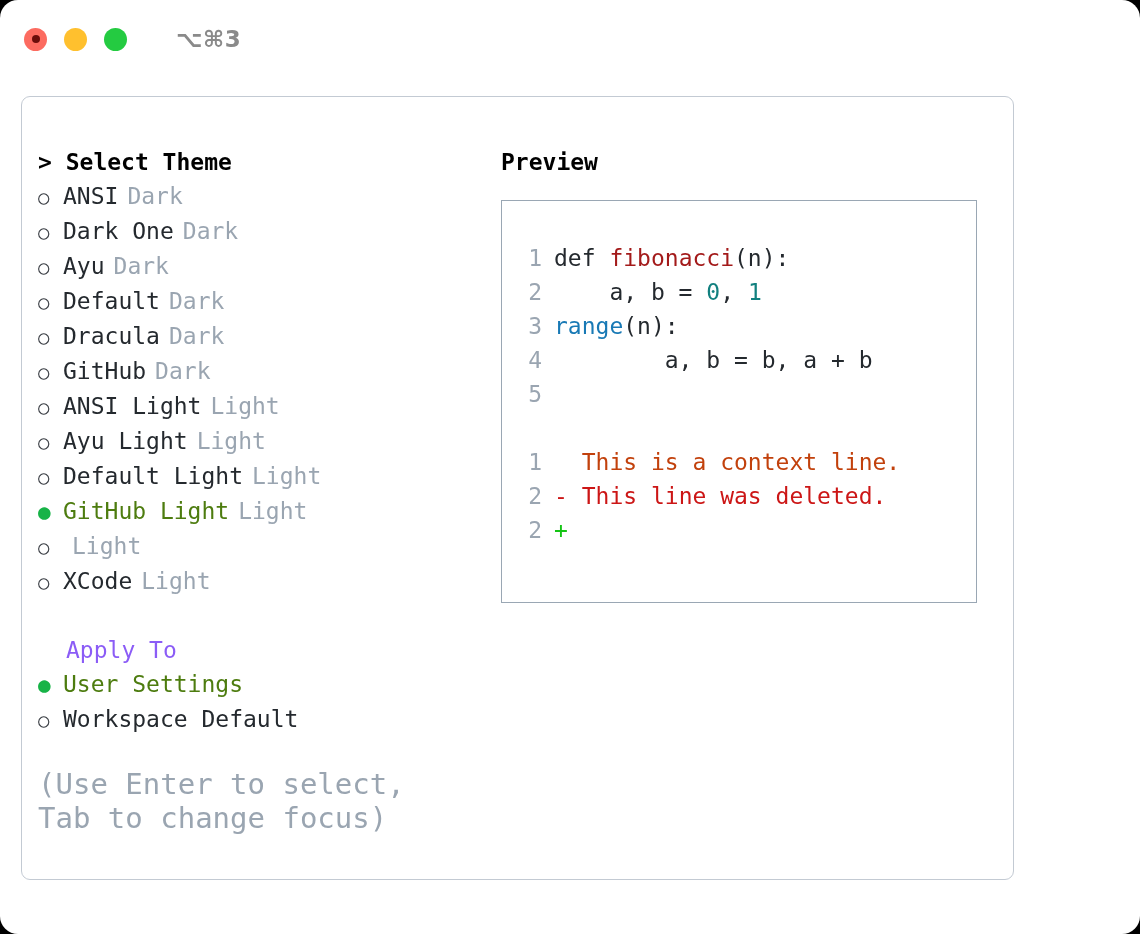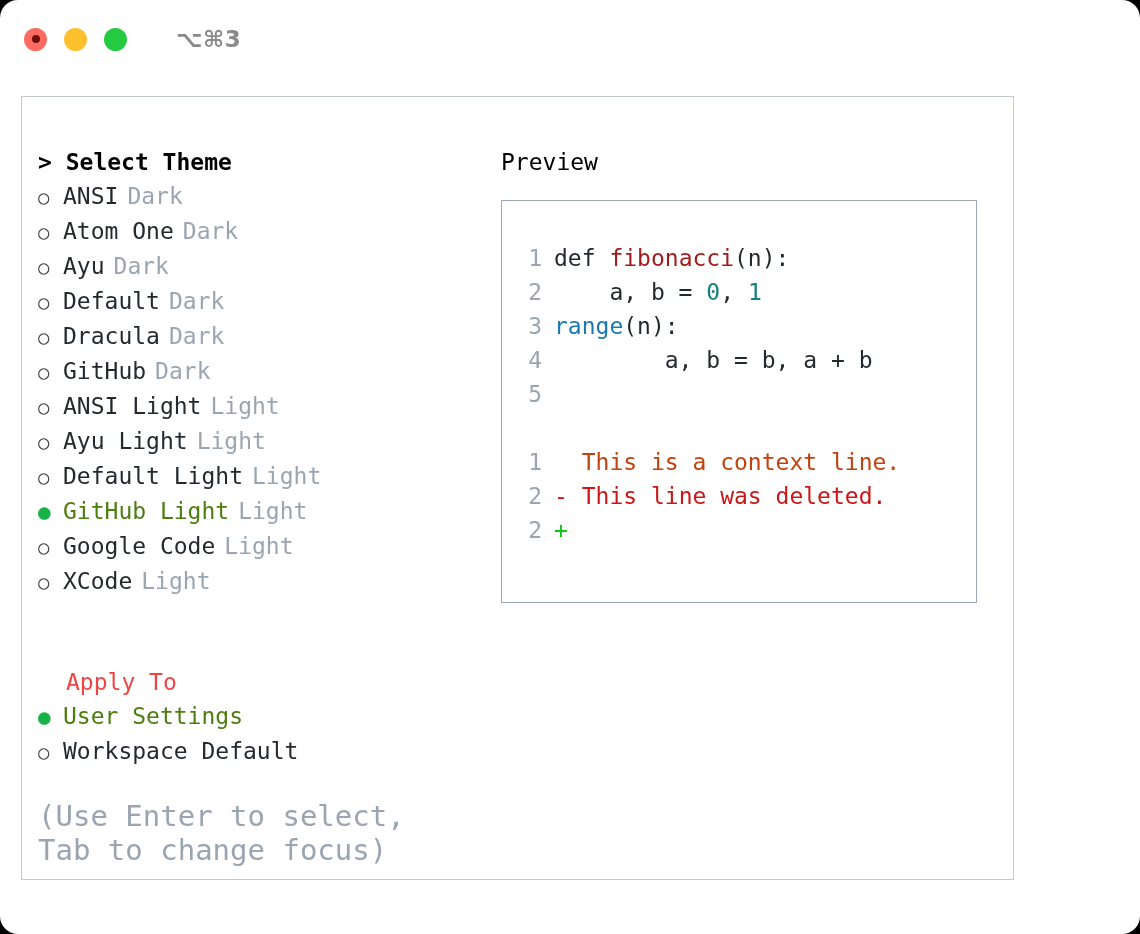--- a/index.html
+++ b/index.html
@@ -68,21 +68,21 @@
   }
 
   
   .panel {
     position: absolute;
     left: 21px;
     top: 96px;
     width: 993px;
     height: 784px;
     border: 1px solid #c3cad3;
-    border-radius: 0;
+    border-radius: 9px;
     box-sizing: border-box;
     background: #ffffff;
   }
 
   .columns {
     position: absolute;
     left: 0; top: 0;
     width: 100%;
     height: 100%;
   }
@@ -121,46 +121,45 @@
     font-size: 21px;
   }
   .label { color: #24292e; }
   .label.sel { color: #4d7c0f; }
   .badge {
     color: #9aa5b1;
     margin-left: 9px;
   }
   .group-heading {
     font-size: 23px;
-    color: #ef4444;
+    color: #8b5cf6;
     line-height: 34px;
     padding-left: 28px;
     white-space: pre;
-    margin-top: 32px;
   }
   .spacer { height: 34px; }
   .hint {
     margin-top: 30px;
     font-size: 29px;
     color: #9aa5b1;
     line-height: 34px;
     width: 400px;
     white-space: pre-wrap;
   }
 
   
   .right-col {
     position: absolute;
     left: 479px;
     top: 48px;
     width: 490px;
   }
   .preview-title {
     font-size: 23px;
-    font-weight: normal;
+    font-weight: bold;
     color: #000000;
     line-height: 34px;
   }
   .preview-box {
     margin-top: 21px;
     width: 476px;
     height: 403px;
     border: 1px solid #9aa7b4;
     box-sizing: border-box;
     background: #ffffff;
@@ -203,30 +202,30 @@
     <div class="shortcut">⌥⌘3</div>
   </div>
 
   <div class="panel">
     <div class="columns">
 
       <div class="left-col">
         <div class="section-title">&gt; Select Theme</div>
         <div class="list" id="theme-list">
             <div class="row"><span class="bullet">○</span><span class="label">ANSI</span><span class="badge">Dark</span></div>
-            <div class="row"><span class="bullet">○</span><span class="label">Atom One</span><span class="badge">Dark</span></div>
+            <div class="row"><span class="bullet">○</span><span class="label">Dark One</span><span class="badge">Dark</span></div>
             <div class="row"><span class="bullet">○</span><span class="label">Ayu</span><span class="badge">Dark</span></div>
             <div class="row"><span class="bullet">○</span><span class="label">Default</span><span class="badge">Dark</span></div>
             <div class="row"><span class="bullet">○</span><span class="label">Dracula</span><span class="badge">Dark</span></div>
             <div class="row"><span class="bullet">○</span><span class="label">GitHub</span><span class="badge">Dark</span></div>
             <div class="row"><span class="bullet">○</span><span class="label">ANSI Light</span><span class="badge">Light</span></div>
             <div class="row"><span class="bullet">○</span><span class="label">Ayu Light</span><span class="badge">Light</span></div>
             <div class="row"><span class="bullet">○</span><span class="label">Default Light</span><span class="badge">Light</span></div>
             <div class="row"><span class="bullet sel">●</span><span class="label sel">GitHub Light</span><span class="badge">Light</span></div>
-            <div class="row"><span class="bullet">○</span><span class="label">Google Code</span><span class="badge">Light</span></div>
+            <div class="row"><span class="bullet">○</span><span class="badge">Light</span></div>
             <div class="row"><span class="bullet">○</span><span class="label">XCode</span><span class="badge">Light</span></div>
           </div>
 
         <div class="spacer"></div>
 
         <div class="group-heading">Apply To</div>
         <div class="list" id="apply-list">
             <div class="row"><span class="bullet sel">●</span><span class="label sel">User Settings</span></div>
             <div class="row"><span class="bullet">○</span><span class="label">Workspace Default</span></div>
           </div>

